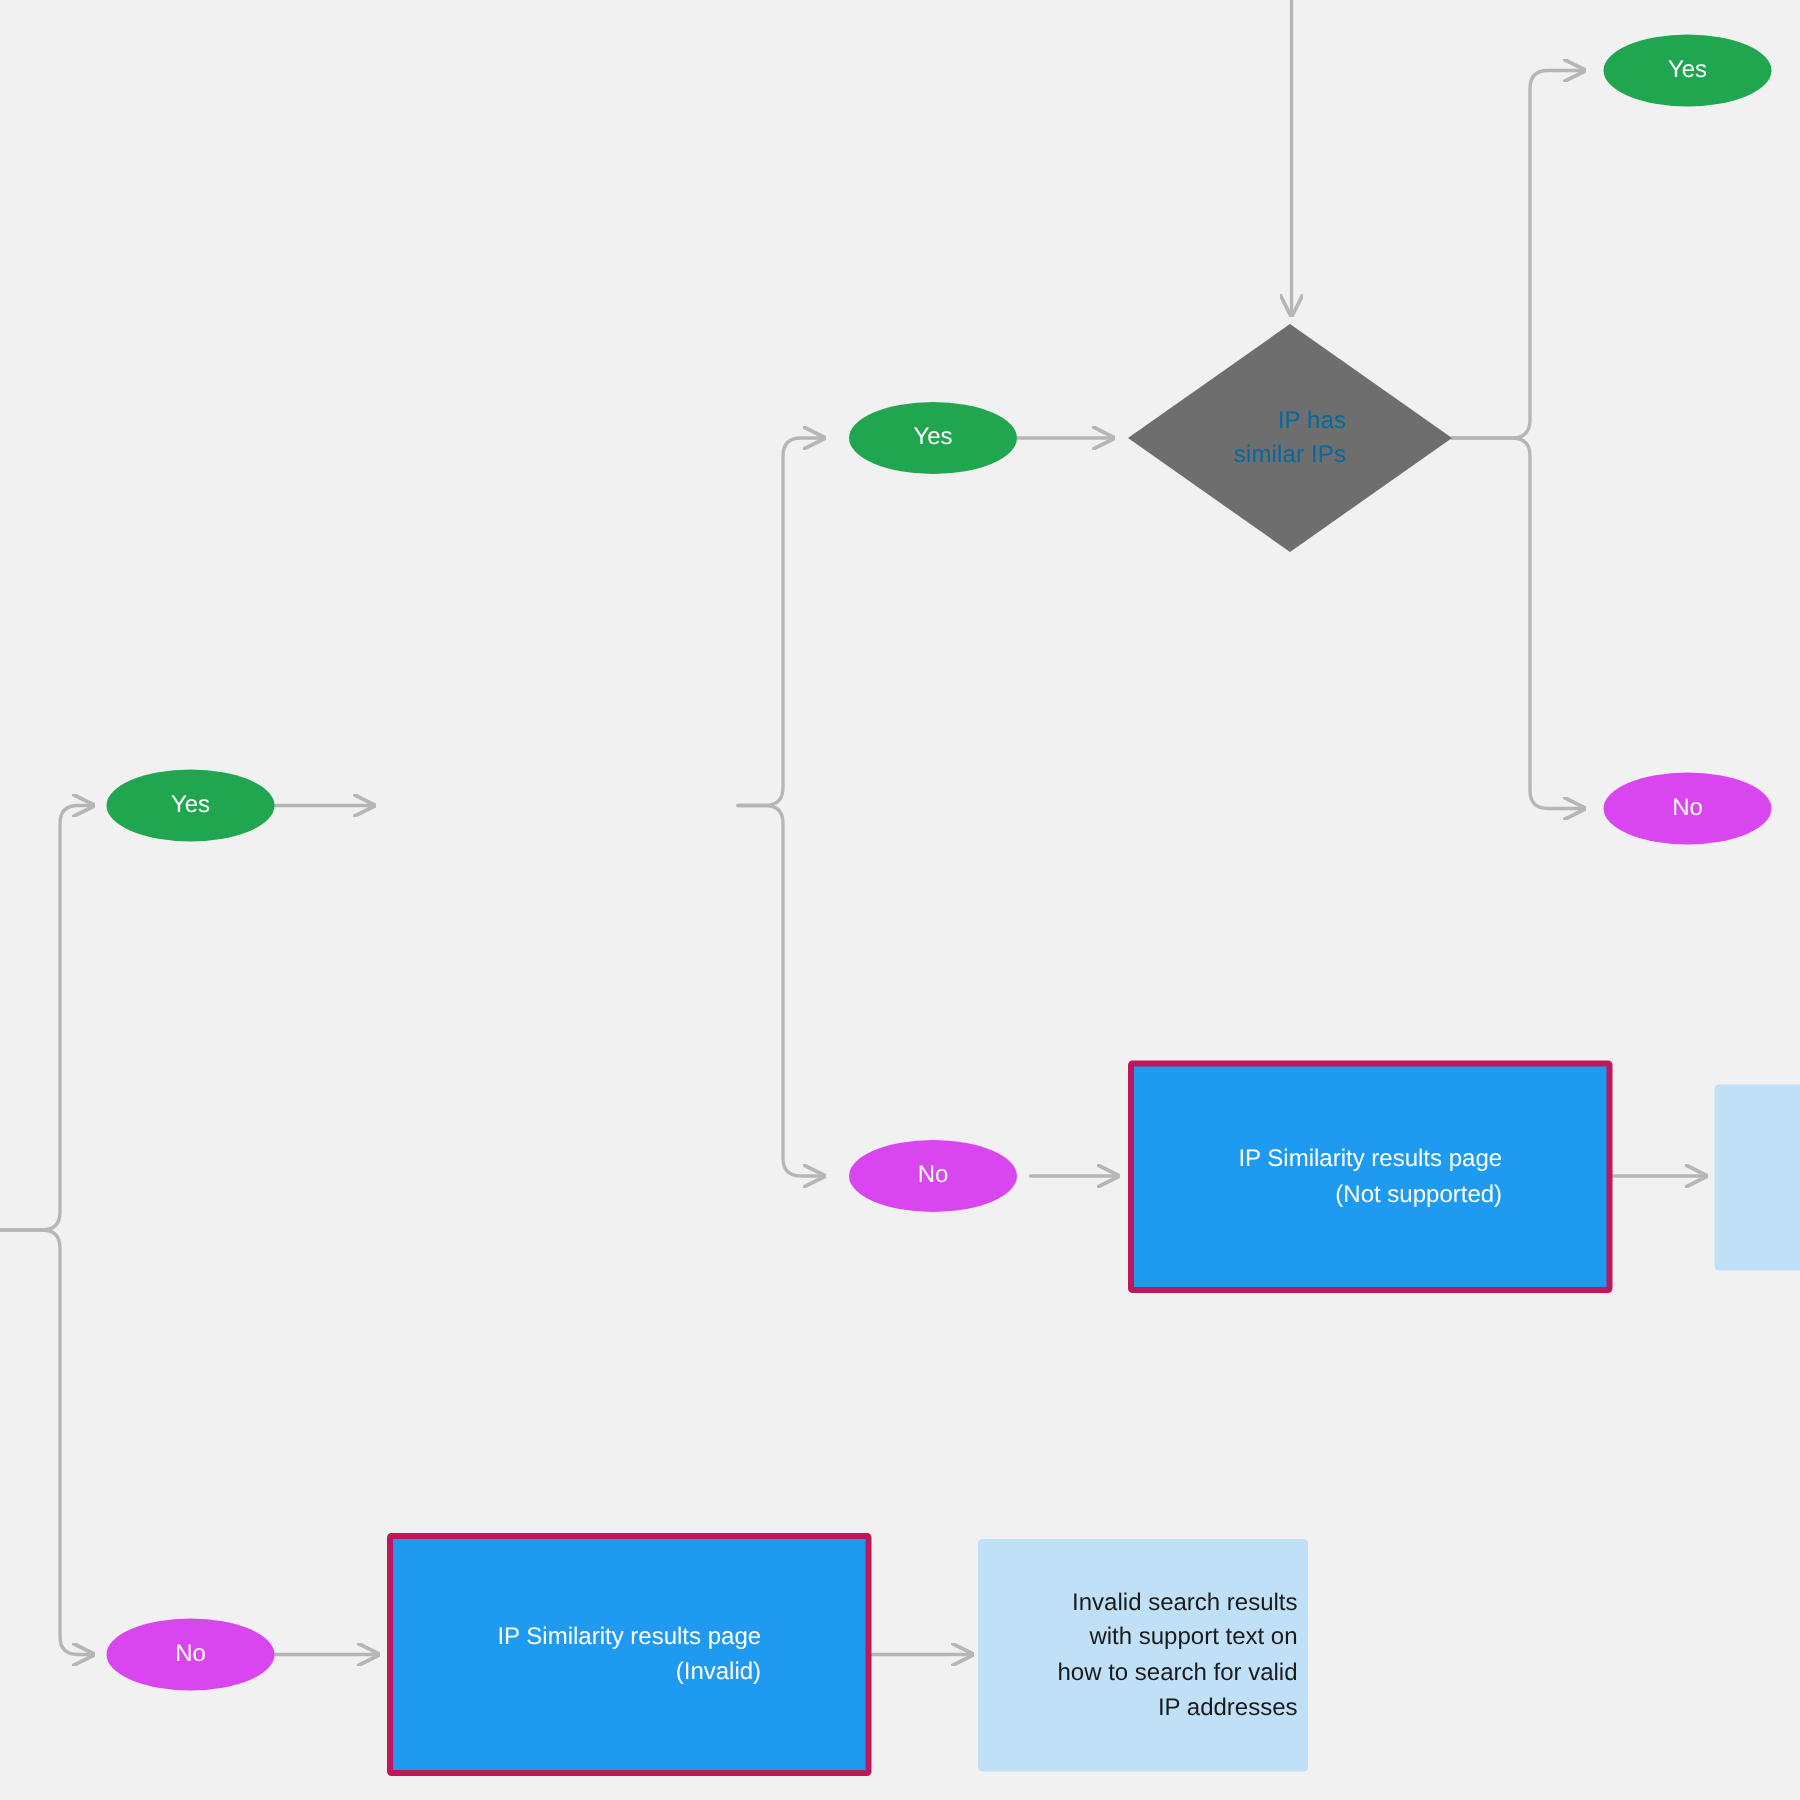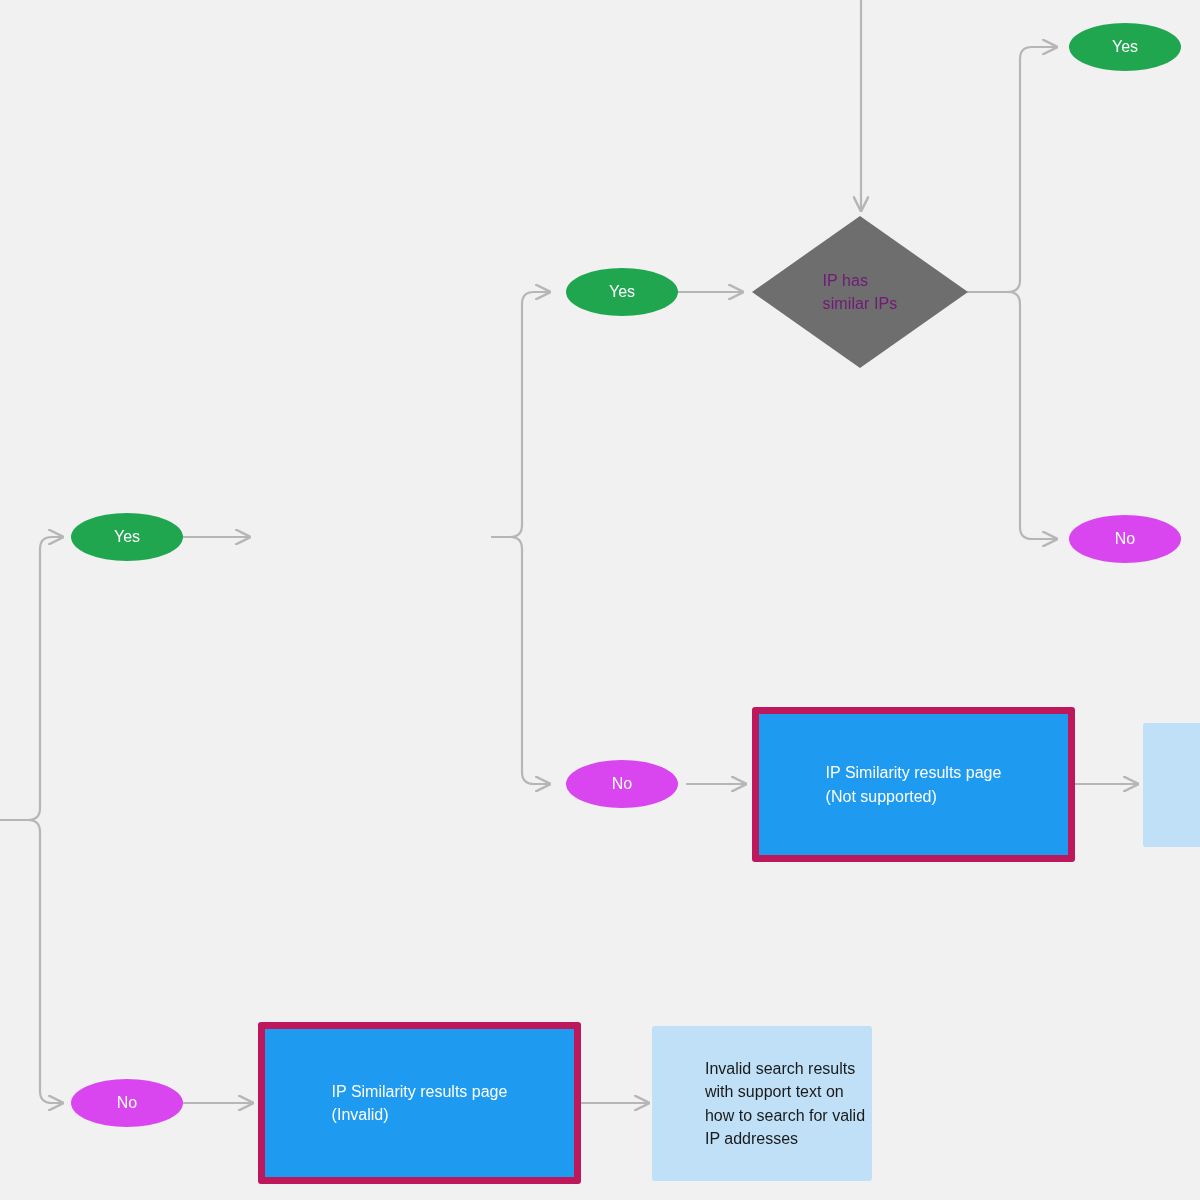--- a/index.html
+++ b/index.html
@@ -25,60 +25,60 @@
     top: 0;
     width: 1200px;
     height: 1200px;
   }
   .node {
     position: absolute;
     box-sizing: border-box;
     display: flex;
     align-items: center;
     justify-content: center;
-    text-align: left;
+    text-align: right;
   }
   .node-label {
     display: block;
     white-space: pre-line;
     line-height: 1.45;
   }
 
   
   .diamond {
     background: transparent;
   }
   .diamond .diamond-shape {
     position: absolute;
     left: 0; top: 0;
     width: 100%; height: 100%;
   }
   .diamond .node-label {
     position: relative;
     z-index: 2;
-    color: #701a75;
+    color: #0369a1;
     font-size: 16px;
     letter-spacing: .1px;
   }
 
   
   .oval {
     border-radius: 50%;
   }
   .oval .node-label {
     color: #ffffff;
     font-size: 16px;
   }
   .oval-yes { background: #21a650; }
   .oval-no  { background: #d946ef; }
 
   
   .box-blue {
     background: #1e9bf0;
-    border: 7px solid #be185d;
+    border: 4px solid #be185d;
     border-radius: 3px;
   }
   .box-blue .node-label {
     color: #ffffff;
     font-size: 16px;
   }
 
   
   .box-lightblue {
     background: #bfe0f7;

